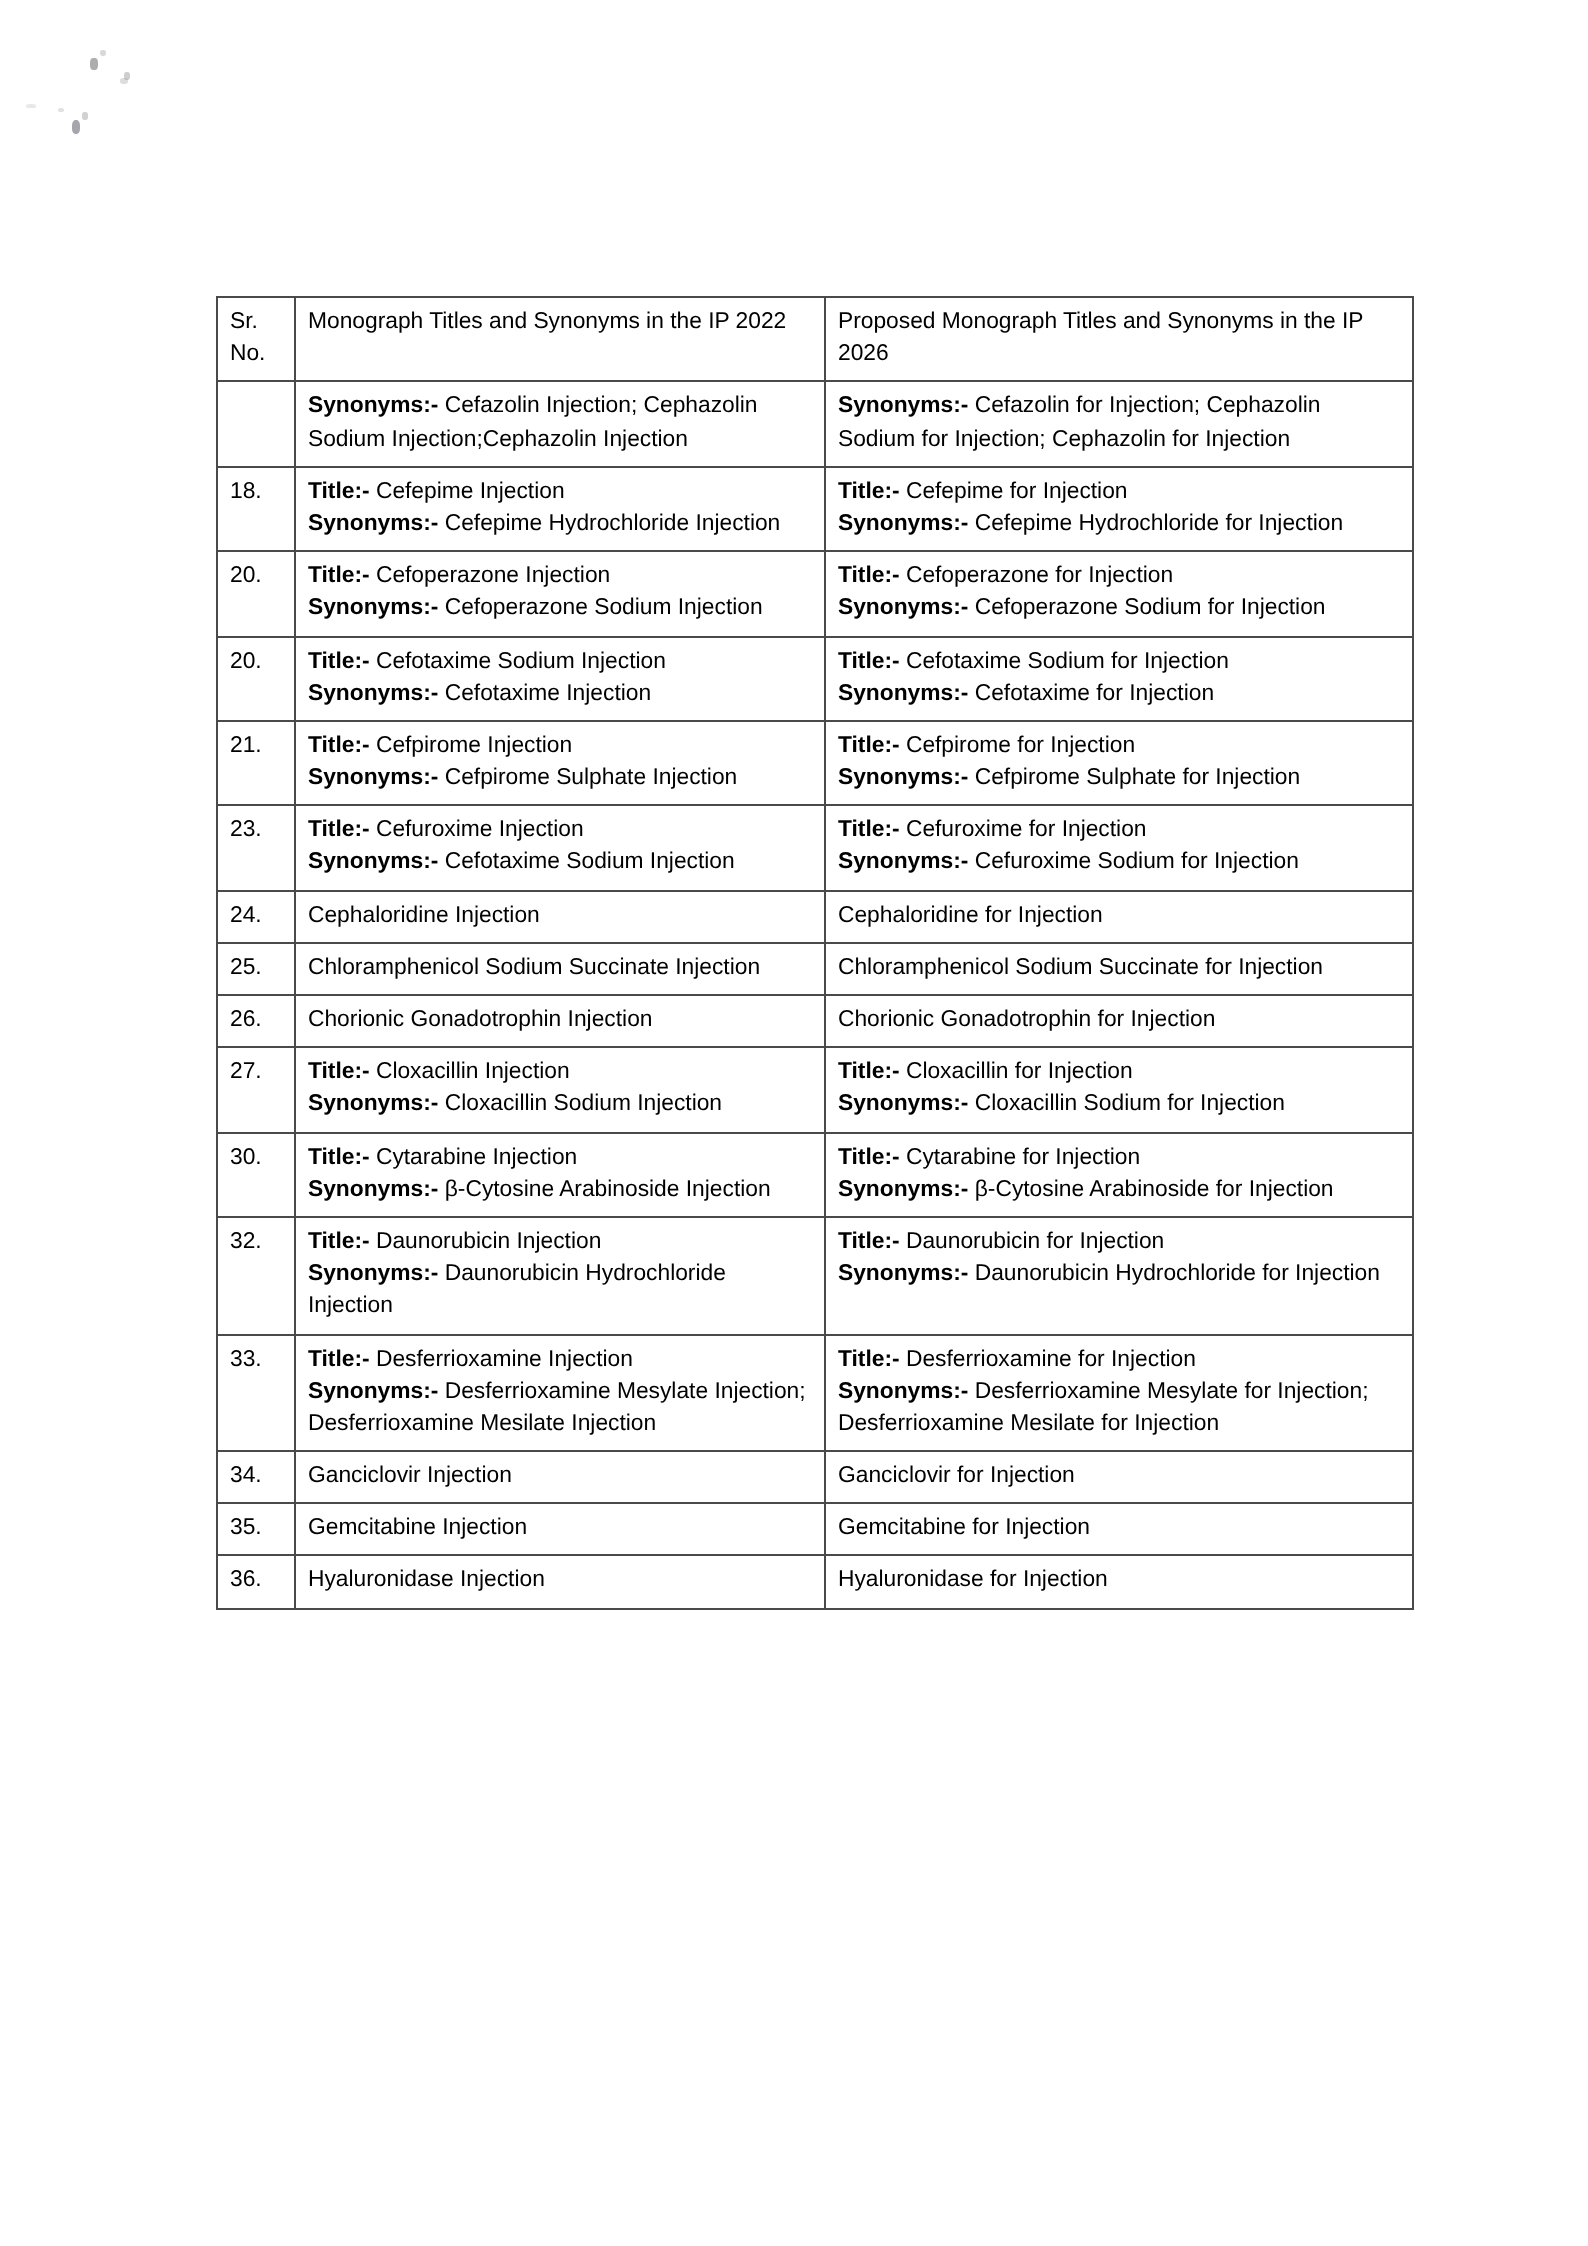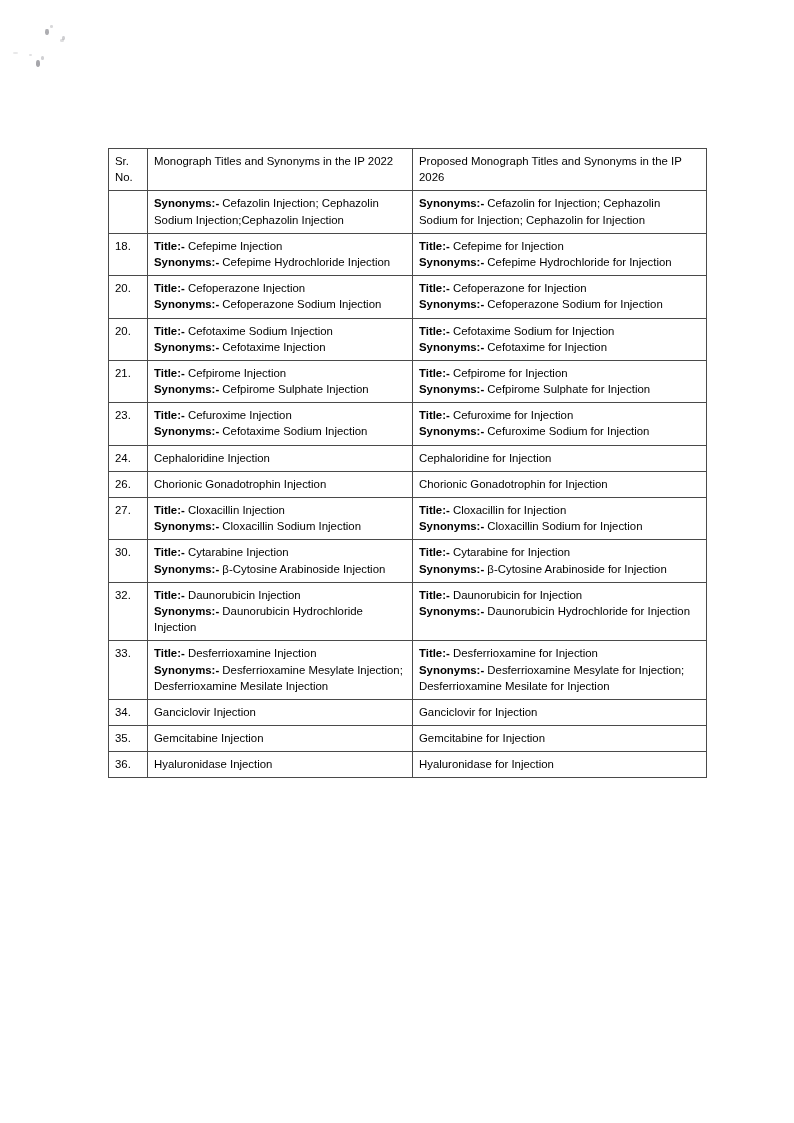--- a/index.html
+++ b/index.html
@@ -188,20 +188,29 @@
           <tr>
             <td class="sr">24.</td>
             <td>
               <div><span>Cephaloridine Injection</span></div>
             </td>
             <td>
               <div><span>Cephaloridine for Injection</span></div>
             </td>
           </tr>
           <tr>
+            <td class="sr">25.</td>
+            <td>
+              <div><span>Chloramphenicol Sodium Succinate Injection</span></div>
+            </td>
+            <td>
+              <div><span>Chloramphenicol Sodium Succinate for Injection</span></div>
+            </td>
+          </tr>
+          <tr>
             <td class="sr">26.</td>
             <td>
               <div><span>Chorionic Gonadotrophin Injection</span></div>
             </td>
             <td>
               <div><span>Chorionic Gonadotrophin for Injection</span></div>
             </td>
           </tr>
           <tr>
             <td class="sr">27.</td>

